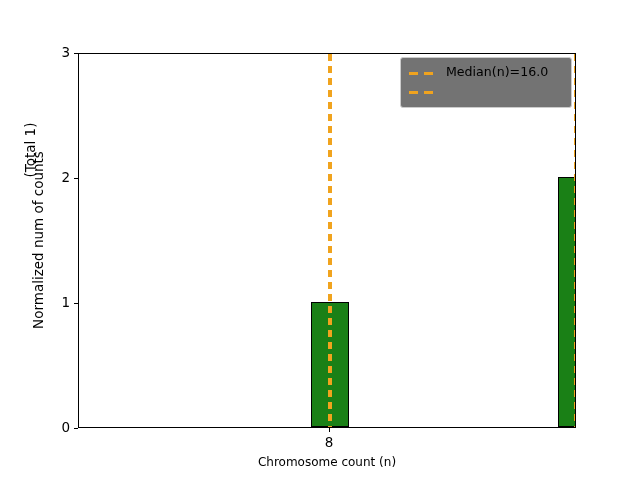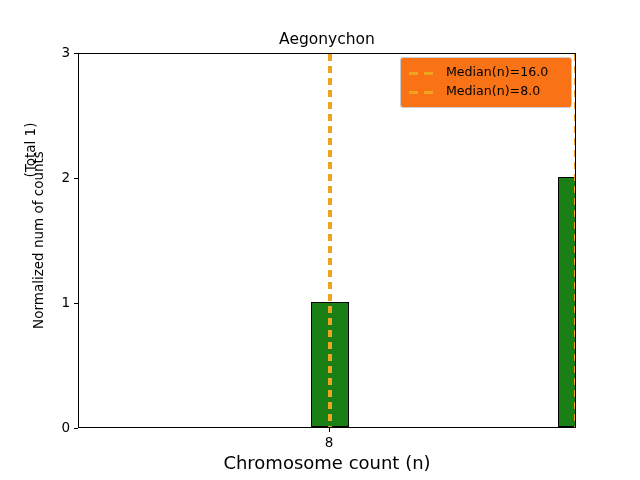--- a/index.html
+++ b/index.html
@@ -104,21 +104,21 @@
     white-space: nowrap;
   }
 
   
   #xlabel {
     position: absolute;
     left: 78px;
     top: 455px;
     width: 498px;
     text-align: center;
-    font-size: 18px;
+    font-size: 12px;
     line-height: 15px;
     white-space: nowrap;
   }
   #ylabel-wrap {
     position: absolute;
     left: 0px;
     top: 53px;
     width: 40px;
     height: 375px;
   }
@@ -144,21 +144,21 @@
 
   
   #legend {
     position: absolute;
     left: 400px;
     top: 57px;
     width: 172px;
     box-sizing: border-box;
     border: 1px solid #cccccc;
     border-radius: 3px;
-    background: #f97316;
+    background: #737373;
     padding: 6px 8px 6px 8px;
     font-size: 12.6px;
   }
   .legend-entry {
     display: flex;
     align-items: flex-start;
     margin-bottom: 1px;
   }
   .legend-entry:last-child { margin-bottom: 0; }
   .legend-sample {
@@ -187,21 +187,20 @@
     line-height: 16.5px;
     white-space: nowrap;
     color: #000000;
   }
 </style>
 </head>
 <body>
 
 <div id="figure">
 
-  <div id="chart-title">Aegonychon</div>
 
   <div id="ylabel-wrap">
     <div class="ylabel-line" id="ylabel-main">Normalized num of counts</div>
     <div class="ylabel-line" id="ylabel-sub">(Total 1)</div>
   </div>
 
   <div class="yticklabel" style="left:56px; top:46px; width:14px;">3</div>
   <div class="yticklabel" style="left:56px; top:171px; width:14px;">2</div>
   <div class="yticklabel" style="left:56px; top:296px; width:14px;">1</div>
   <div class="yticklabel" style="left:56px; top:421px; width:14px;">0</div>
@@ -227,18 +226,18 @@
   <div id="legend">
     <div class="legend-entry">
       <span class="legend-sample"></span>
       <span class="legend-text">
         <span>Median(n)=16.0</span><br>
       </span>
     </div>
     <div class="legend-entry">
       <span class="legend-sample"></span>
       <span class="legend-text">
-        <span>Median(n)=8.0</span><br>
+        <br>
       </span>
     </div>
   </div>
 
 </div>
 
 </body></html>

